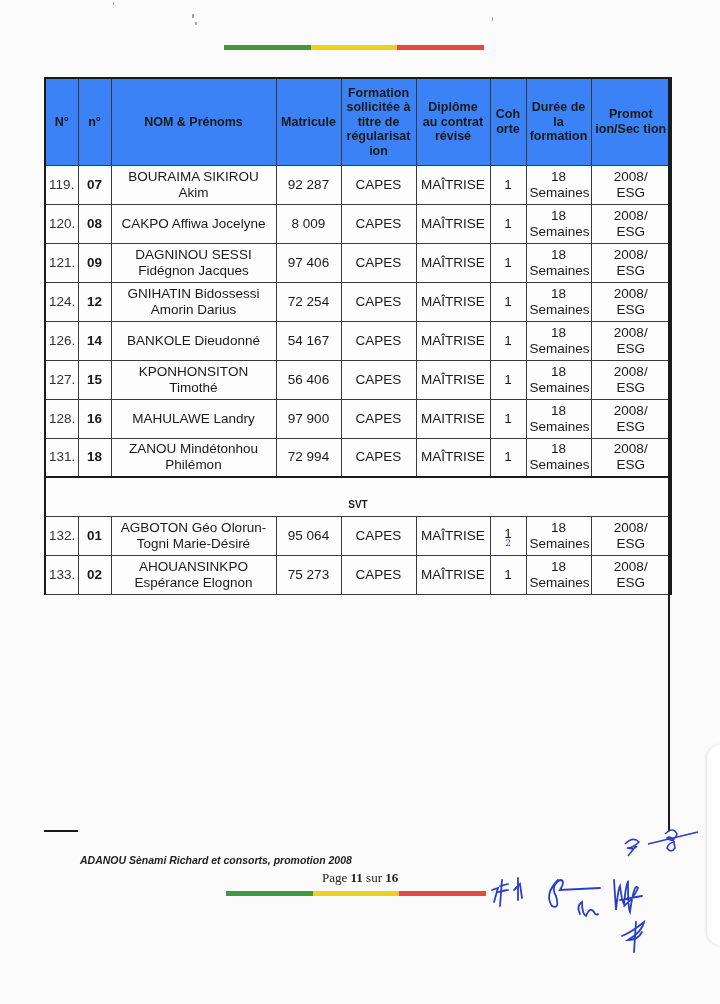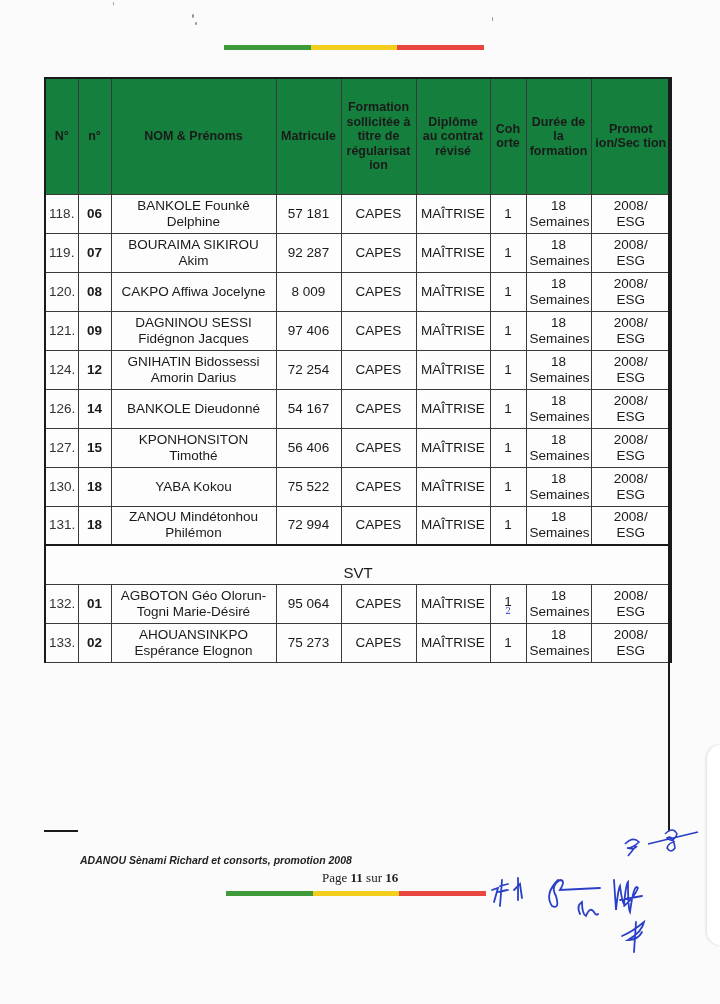--- a/index.html
+++ b/index.html
@@ -33,36 +33,36 @@
     }
     table.roster th, table.roster td {
       border: 1px solid #3a3a3a;
       text-align: center;
       vertical-align: middle;
       font-size: 13.5px;
       line-height: 16px;
       padding: 0 3px;
     }
     table.roster thead th {
-      background: #15803d;
+      background: #3b82f6;
       font-weight: bold;
       font-size: 12.5px;
       line-height: 14.5px;
-      height: 116px;
+      height: 87px;
     }
     table.roster tbody td { height: 39px; background: #fdfdfd; }
     td.idx { font-size: 12px; color: #333; }
     td.num { font-weight: bold; font-size: 12.5px; }
     td.name { text-align: left; padding-left: 7px; font-size: 14px; }
     td.mat { font-size: 15px; }
     td.promo { font-size: 13.5px; line-height: 15px; }
     tr.section td {
       height: 39px;
-      font-weight: normal;
-      font-size: 15px;
+      font-weight: bold;
+      font-size: 10px;
       vertical-align: bottom;
       padding-bottom: 3px;
       border-top: 2px solid #1a1a1a;
     }
     tr.last td { border-bottom: 1px solid #3a3a3a; }
     .bottom-edge {
       position: absolute; left: 44px; top: 830px; width: 34px; height: 2px; background: #1a1a1a;
     }
     .right-edge {
       position: absolute; left: 668px; top: 77px; width: 2px; height: 754px; background: #1a1a1a;
@@ -139,36 +139,20 @@
       <th>Matricule</th>
       <th>Formation sollicitée à titre de régularisat ion</th>
       <th>Diplôme au contrat révisé</th>
       <th>Coh orte</th>
       <th>Durée de la formation</th>
       <th>Promot ion/Sec tion</th>
     </tr>
   </thead>
   <tbody id="rows-body">
       <tr class="">
-    <td class="idx">118.</td>
-    <td class="num">06</td>
-    <td class="name">BANKOLE Founkê Delphine</td>
-    <td class="mat">57 181</td>
-    <td>CAPES</td>
-    <td>MAÎTRISE</td>
-    <td>
-          <div>1</div>
-        </td>
-    <td>18 Semaines</td>
-    <td class="promo">
-          <div>2008/</div>
-          <div>ESG</div>
-        </td>
-  </tr>
-      <tr class="">
     <td class="idx">119.</td>
     <td class="num">07</td>
     <td class="name">BOURAIMA SIKIROU Akim</td>
     <td class="mat">92 287</td>
     <td>CAPES</td>
     <td>MAÎTRISE</td>
     <td>
           <div>1</div>
         </td>
     <td>18 Semaines</td>
@@ -251,26 +235,26 @@
     <td>
           <div>1</div>
         </td>
     <td>18 Semaines</td>
     <td class="promo">
           <div>2008/</div>
           <div>ESG</div>
         </td>
   </tr>
       <tr class="">
-    <td class="idx">130.</td>
-    <td class="num">18</td>
-    <td class="name">YABA Kokou</td>
-    <td class="mat">75 522</td>
-    <td>CAPES</td>
-    <td>MAÎTRISE</td>
+    <td class="idx">128.</td>
+    <td class="num">16</td>
+    <td class="name">MAHULAWE Landry</td>
+    <td class="mat">97 900</td>
+    <td>CAPES</td>
+    <td>MAITRISE</td>
     <td>
           <div>1</div>
         </td>
     <td>18 Semaines</td>
     <td class="promo">
           <div>2008/</div>
           <div>ESG</div>
         </td>
   </tr>
       <tr class="">

